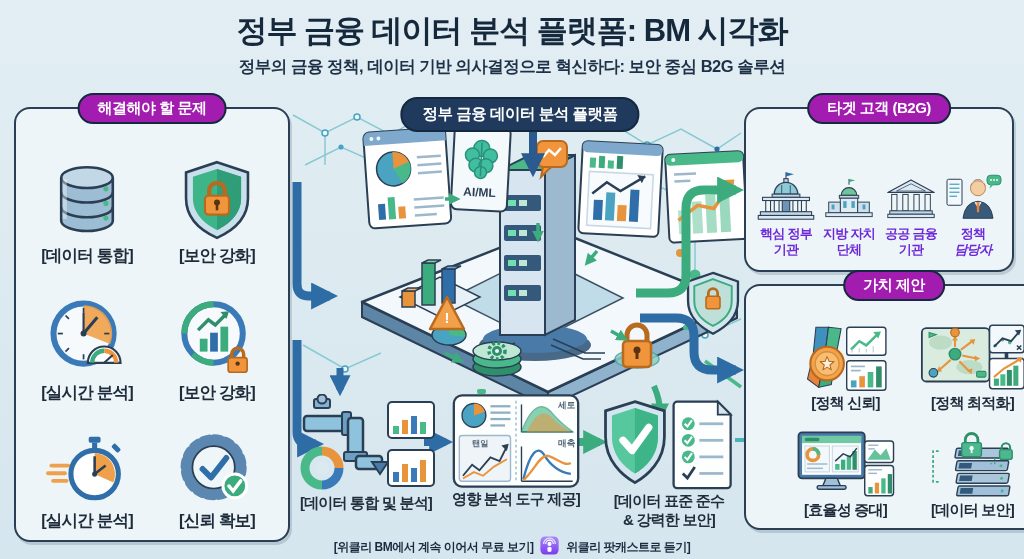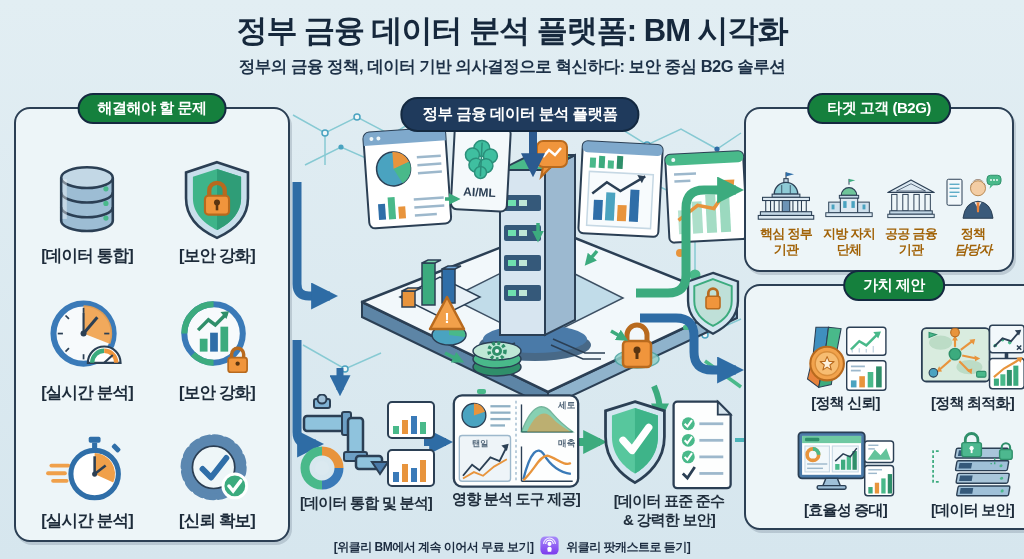--- a/index.html
+++ b/index.html
@@ -6,37 +6,37 @@
   body{width:1024px;height:559px;overflow:hidden;background:#dbe9f0;
        font-family:"Liberation Sans","DejaVu Sans",sans-serif;color:#16283c;}
   .canvas{position:relative;width:1024px;height:559px;background:linear-gradient(180deg,#e2eef3 0%,#d6e6ee 100%);}
   
   .hdr{position:absolute;top:8px;left:0;width:100%;text-align:center;z-index:6;}
   .hdr h1{margin:2px 0 0;font-size:31px;font-weight:800;letter-spacing:-1px;color:#16283c;}
   .hdr .sub{margin:4px 0 0;font-size:16.5px;font-weight:700;letter-spacing:-0.5px;color:#1d3147;}
   
   .panel{position:absolute;background:#edf5f8;border:2.5px solid #2b3f54;border-radius:16px;
          box-shadow:2px 3px 0 rgba(43,63,84,.18);z-index:3;}
-  .pill{position:absolute;top:-16px;left:50%;transform:translateX(-50%);background:#15803d;color:#fff;
+  .pill{position:absolute;top:-16px;left:50%;transform:translateX(-50%);background:#a21caf;color:#fff;
         border:2px solid #142940;border-radius:17px;padding:4px 18px;font-size:15px;font-weight:700;
         white-space:nowrap;z-index:5;letter-spacing:-0.5px;}
   .center-pill{position:absolute;left:520px;top:97px;transform:translateX(-50%);background:#1f3a5c;color:#fff;
         border:2px solid #142940;border-radius:17px;padding:5px 20px;font-size:15.5px;font-weight:700;
         white-space:nowrap;z-index:5;letter-spacing:-0.5px;}
   
   #problems{left:14px;top:107px;width:272px;height:431px;}
   #problems .grid{display:grid;grid-template-columns:1fr 1fr;height:100%;padding:22px 6px 8px;box-sizing:border-box;}
   .p-item{display:flex;flex-direction:column;align-items:center;justify-content:flex-end;gap:2px;}
   .p-label{font-size:16.5px;font-weight:700;letter-spacing:-0.8px;color:#1d2b3a;}
   
   #customers{left:744px;top:107px;width:266px;height:161px;}
   #customers .row{display:flex;justify-content:space-between;align-items:flex-end;height:100%;
         padding:24px 8px 12px;box-sizing:border-box;}
   .c-item{display:flex;flex-direction:column;align-items:center;width:64px;}
-  .c-label{font-size:13px;font-weight:700;letter-spacing:-0.7px;text-align:center;line-height:1.25;color:#a16207;margin-top:3px;}
+  .c-label{font-size:13px;font-weight:700;letter-spacing:-0.7px;text-align:center;line-height:1.25;color:#6d28d9;margin-top:3px;}
   
   #values{left:744px;top:284px;width:266px;height:242px;padding-left:30px;}
   #values .grid{display:grid;grid-template-columns:1fr 1fr;height:100%;padding:20px 6px 8px;box-sizing:border-box;}
   .v-item{display:flex;flex-direction:column;align-items:center;justify-content:flex-end;gap:1px;}
   .v-label{font-size:15px;font-weight:700;letter-spacing:-0.8px;color:#1d2b3a;}
   
   .pl-item{position:absolute;z-index:2;display:flex;flex-direction:column;align-items:center;}
   .pl-label{font-size:15px;font-weight:700;letter-spacing:-0.8px;color:#202e3c;text-align:center;line-height:1.25;}
   
   .scene{position:absolute;left:285px;top:103px;z-index:1;}

